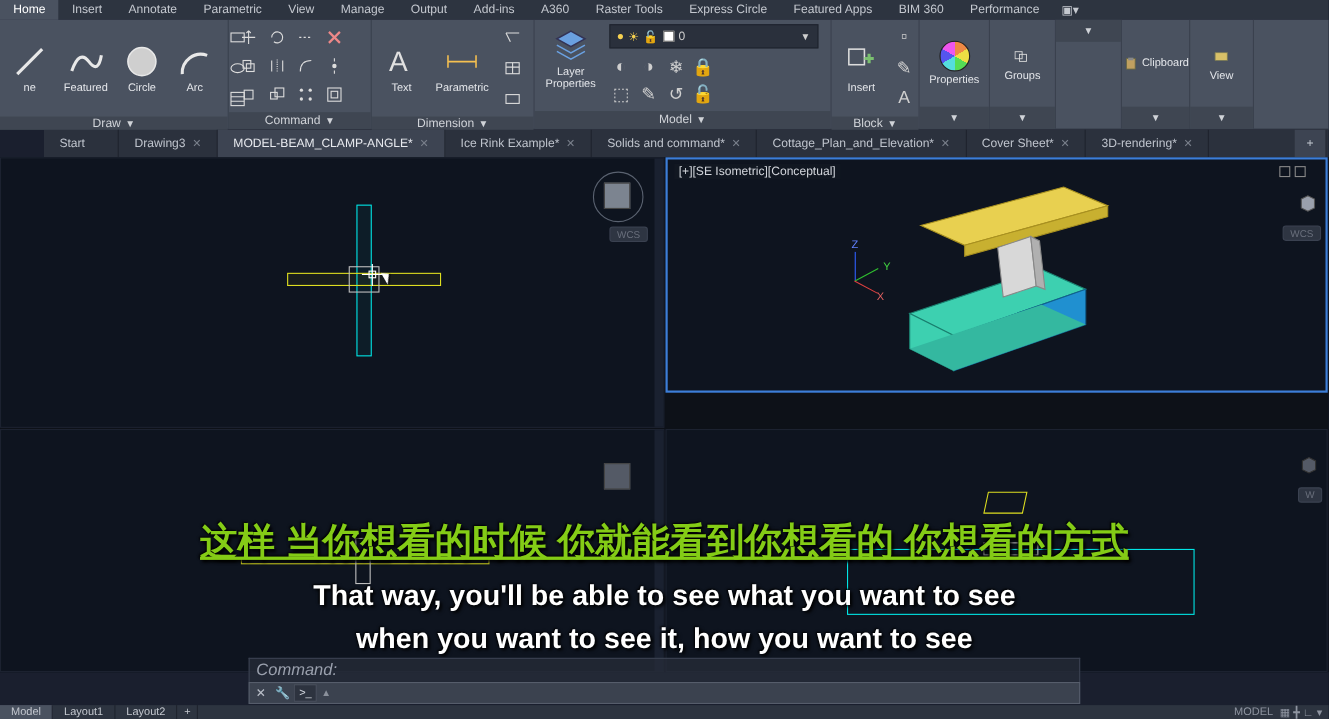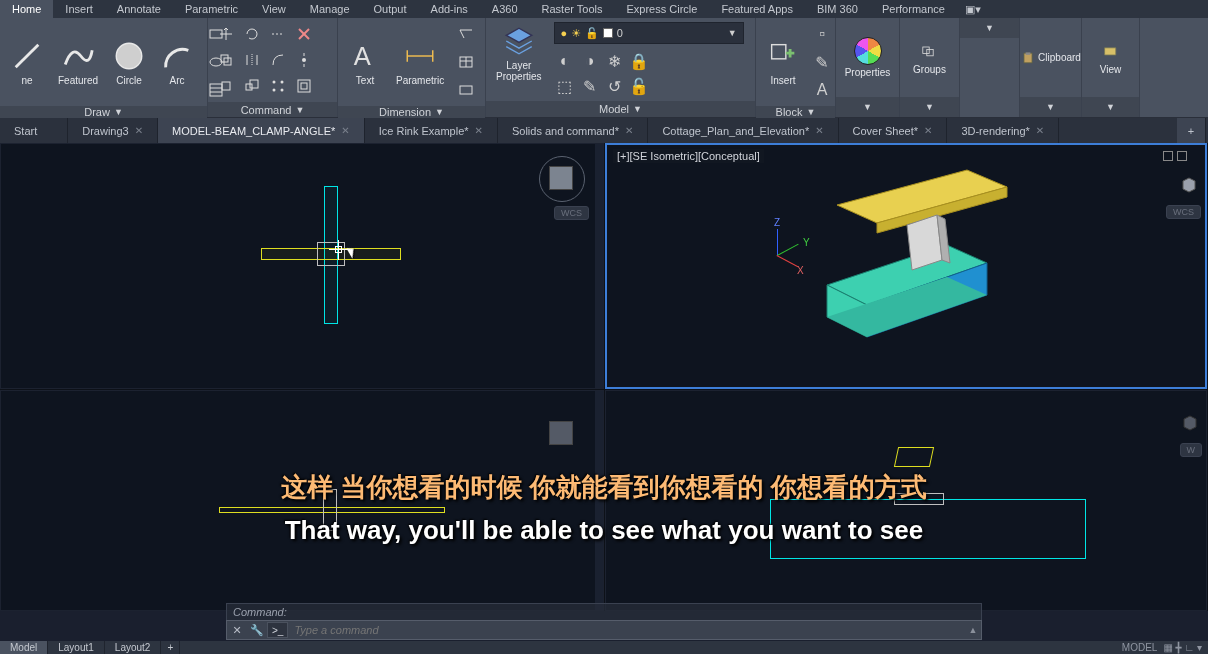--- a/index.html
+++ b/index.html
@@ -31,32 +31,32 @@
 .layer-bar .sun { color: #f5d050; }
 .layer-bar .lock { color: #888; }
 .layer-bar .swatch { width: 10px; height: 10px; background: #fff; border: 1px solid #666; }
 
 .col-mini { display: grid; grid-template-columns: repeat(4,22px); grid-template-rows: repeat(2,22px); gap: 3px; }
 .col-mini .mini { width: 22px; height: 22px; }
 
 .props-wheel { width: 28px; height: 28px; border-radius: 50%; background: conic-gradient(#e84 0 60deg,#ed4 60deg 120deg,#5d5 120deg 180deg,#5dd 180deg 240deg,#55e 240deg 300deg,#e5e 300deg 360deg); border: 1px solid #222; }
 
 
-.doc-tabs { height: 25px; background: #2b313d; display: flex; align-items: stretch; font-size: 11px; }
+.doc-tabs { height: 25px; background: #2b313d; display: flex; align-items: stretch; font-size: 11px; margin-left: 40px; }
 .doc-tab { padding: 0 14px; display: flex; align-items: center; gap: 6px; border-right: 1px solid #1e232d; cursor: pointer; color: #bfc4cd; }
 .doc-tab.start { padding-right: 30px; }
 .doc-tab.active { background: #3d4452; color: #e8eaef; }
 .doc-tab .close { color: #7a808c; font-size: 10px; }
 .doc-tab.add { width: 28px; justify-content: center; background: #3d4452; margin-left: auto; margin-right: 2px; }
 
 
 .viewports { position: relative; height: 468px; background: #0d1118; }
 .vp { position: absolute; background: #0e141f; border: 1px solid #1c2230; }
 .vp.tl { left: 0; top: 0; width: 604px; height: 246px; }
-.vp.tr { left: 605px; top: 0; width: 602px; height: 246px; border: 2px solid #3d7ed8; }
+.vp.tr { left: 605px; top: 0; width: 602px; height: 214px; border: 2px solid #3d7ed8; }
 .vp.bl { left: 0; top: 247px; width: 604px; height: 221px; }
 .vp.br { left: 605px; top: 247px; width: 602px; height: 221px; }
 .vp-scroll-v { position: absolute; right: 0; top: 0; bottom: 0; width: 8px; background: #1a2130; }
 
 .vp-label { position: absolute; top: 4px; left: 6px; font-size: 11px; color: #d2d5db; background: rgba(20,25,35,0.6); padding: 1px 4px; }
 .viewcube { position: absolute; top: 12px; right: 18px; width: 46px; height: 46px; }
 .viewcube .ring { position: absolute; inset: 0; border: 1px solid #5a6270; border-radius: 50%; }
 .viewcube .cube { position: absolute; top: 10px; left: 10px; width: 24px; height: 24px; background: #7c8490; border: 1px solid #444; }
 .wcs-badge { position: absolute; top: 62px; right: 14px; font-size: 9px; color: #696f7c; background: #2e3542; padding: 1px 6px; border-radius: 3px; border: 1px solid #3a4150; }
 .nav-icon { position: absolute; right: 6px; width: 20px; height: 20px; }
@@ -70,26 +70,26 @@
 .iso-axis { position: absolute; }
 .iso-axis .z { position: absolute; width: 1px; height: 26px; background: #3060ff; left: 0; top: -26px; }
 .iso-axis .zl { position: absolute; left: -3px; top: -38px; font-size: 10px; color: #6080ff; }
 .iso-axis .y { position: absolute; width: 24px; height: 1px; background: #30c030; left: 0; top: 0; transform: rotate(-28deg); transform-origin: 0 0; }
 .iso-axis .yl { position: absolute; left: 26px; top: -18px; font-size: 10px; color: #40d040; }
 .iso-axis .x { position: absolute; width: 24px; height: 1px; background: #e04040; left: 0; top: 0; transform: rotate(28deg); transform-origin: 0 0; }
 .iso-axis .xl { position: absolute; left: 20px; top: 10px; font-size: 10px; color: #e06060; }
 
 
 .subtitles { position: absolute; left: 0; right: 0; top: 470px; text-align: center; pointer-events: none; }
-.subtitles .cn { font-size: 26px; font-weight: 700; color: #fdba74; text-shadow: 2px 2px 3px #000, -1px -1px 2px #000; }
+.subtitles .cn { font-size: 34px; font-weight: 700; color: #84cc16; text-shadow: 2px 2px 3px #000, -1px -1px 2px #000; text-decoration: underline; }
 .subtitles .en { font-size: 26px; font-weight: 700; color: #fff; text-shadow: 2px 2px 3px #000, -1px -1px 2px #000; margin-top: 6px; line-height: 1.5; }
 
 
 .cmd-area { position: absolute; left: 226px; right: 226px; bottom: 14px; }
-.cmd-history { background: rgba(40,46,58,0.7); color: #9aa0ad; font-size: 11px; padding: 2px 6px; border: 1px solid #3a4150; border-bottom: none; font-style: italic; }
+.cmd-history { background: rgba(40,46,58,0.7); color: #9aa0ad; font-size: 15px; padding: 2px 6px; border: 1px solid #3a4150; border-bottom: none; font-style: italic; }
 .cmd-line { display: flex; align-items: center; background: #3b424f; border: 1px solid #565d6b; height: 20px; }
 .cmd-line .btn { width: 20px; height: 18px; display: flex; align-items: center; justify-content: center; color: #b8bdc7; font-size: 11px; cursor: pointer; }
 .cmd-line .prompt { background: #2d333f; color: #cfd3da; padding: 0 4px; font-size: 10px; height: 16px; display: flex; align-items: center; border: 1px solid #4a515e; }
 .cmd-line input { flex: 1; background: transparent; border: none; outline: none; color: #9ba1ad; font-size: 11px; font-style: italic; padding: 0 6px; }
 .cmd-line .up { width: 16px; color: #8a909b; font-size: 9px; cursor: pointer; text-align: center; }
 
 
 .status { position: absolute; left: 0; right: 0; bottom: 0; height: 13px; background: #2d3440; display: flex; align-items: center; font-size: 10px; color: #c4c8cf; }
 .status .tab { padding: 0 10px; border-right: 1px solid #1f242e; height: 13px; display: flex; align-items: center; cursor: pointer; }
 .status .tab.active { background: #4a5260; }
@@ -544,30 +544,30 @@
     <div class="vert-beam" style="left:164px;top:108px;width:316px;height:60px"></div>
     <div style="position:absolute;left:288px;top:102px;width:50px;height:12px;border:1px solid #bfbfbf"></div>
   </div>
 
 </div>
 
 <div class="subtitles">
   <div class="cn">这样 当你想看的时候 你就能看到你想看的 你想看的方式</div>
   <div class="en">
     <span>That way, you'll be able to see what you want to see</span><br>
+    <span>when you want to see it, how you want to see</span>
   </div>
 </div>
 
 <div class="cmd-area">
   <div class="cmd-history">Command:</div>
   <div class="cmd-line">
     <div class="btn">✕</div>
     <div class="btn">🔧</div>
     <div class="prompt">&gt;_</div>
-    <input placeholder="Type a command" style="">
     <div class="up">▲</div>
   </div>
 </div>
 
 <div class="status">
   <div class="tab active">Model</div>
   <div class="tab">Layout1</div>
   <div class="tab">Layout2</div>
   <div class="tab plus">+</div>
   <div class="right">

